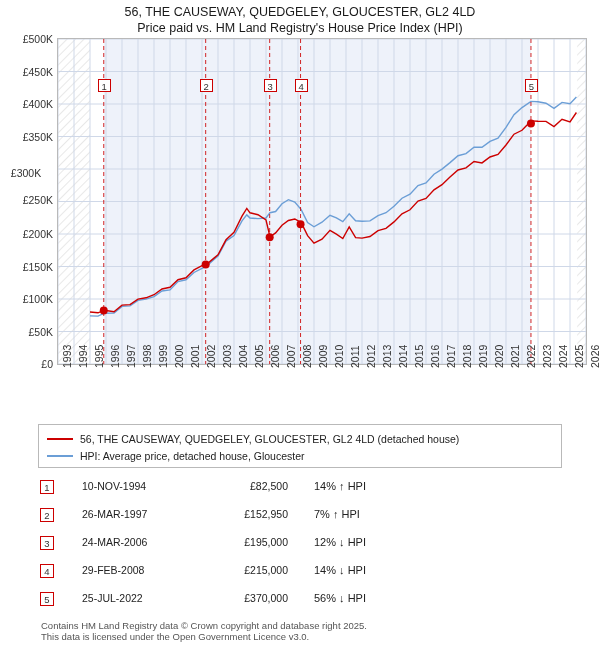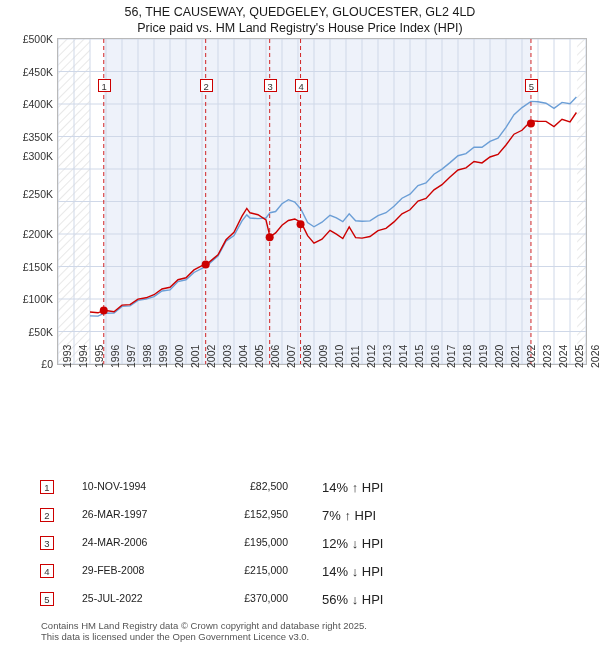--- a/index.html
+++ b/index.html
@@ -59,21 +59,21 @@
   
   .tbl{position:absolute;left:38px;top:476px;width:524px;}
   .trow{position:relative;height:28px;}
   .tnum{
     position:absolute;left:2px;top:4px;width:14px;height:14px;
     border:1px solid #cc0000;background:#fff;color:#333;
     font-size:9.5px;line-height:14px;text-align:center;box-sizing:border-box;
   }
   .tdate{position:absolute;left:44px;top:4px;font-size:10.5px;color:#222;width:120px;}
   .tprice{position:absolute;left:180px;top:4px;font-size:10.5px;color:#222;width:70px;text-align:right;}
-  .thpi{position:absolute;left:284px;top:4px;font-size:13px;color:#222;}
+  .thpi{position:absolute;left:276px;top:4px;font-size:11px;color:#222;}
 
   
   .footer{
     position:absolute;left:41px;top:620px;width:540px;
     font-size:9.5px;line-height:11px;color:#555;
   }
 </style>
 </head>
 <body>
 
@@ -160,22 +160,22 @@
       <div class="evbox" style="left: 236.56px; top: 40px;">4</div>
       <div class="evbox" style="left: 466.96px; top: 40px;">5</div>
     </div>
 
   <div id="axes">
       <div class="ylab" style="left: -1px; width: 54px; top: 364px;">£0</div>
       <div class="ylab" style="left: -1px; width: 54px; top: 331.5px;">£50K</div>
       <div class="ylab" style="left: -1px; width: 54px; top: 299px;">£100K</div>
       <div class="ylab" style="left: -1px; width: 54px; top: 266.5px;">£150K</div>
       <div class="ylab" style="left: -1px; width: 54px; top: 234px;">£200K</div>
-      <div class="ylab" style="left: -1px; width: 54px; top: 194px;">£250K</div>
-      <div class="ylab" style="left: -1px; width: 54px; top: 156px;">£300K</div>
+      <div class="ylab" style="left: -1px; width: 54px; top: 200px;">£250K</div>
+      <div class="ylab" style="left: -1px; width: 54px; top: 173px; text-align: center;">£300K</div>
       <div class="ylab" style="left: -1px; width: 54px; top: 136.5px;">£350K</div>
       <div class="ylab" style="left: -1px; width: 54px; top: 104px;">£400K</div>
       <div class="ylab" style="left: -1px; width: 54px; top: 71.5px;">£450K</div>
       <div class="ylab" style="left: -1px; width: 54px; top: 39px;">£500K</div>
       <div class="xlab" style="left: 61px; top: 368px;">1993</div>
       <div class="xlab" style="left: 77px; top: 368px;">1994</div>
       <div class="xlab" style="left: 93px; top: 368px;">1995</div>
       <div class="xlab" style="left: 109px; top: 368px;">1996</div>
       <div class="xlab" style="left: 125px; top: 368px;">1997</div>
       <div class="xlab" style="left: 141px; top: 368px;">1998</div>
@@ -202,20 +202,30 @@
       <div class="xlab" style="left: 477px; top: 368px;">2019</div>
       <div class="xlab" style="left: 493px; top: 368px;">2020</div>
       <div class="xlab" style="left: 509px; top: 368px;">2021</div>
       <div class="xlab" style="left: 525px; top: 368px;">2022</div>
       <div class="xlab" style="left: 541px; top: 368px;">2023</div>
       <div class="xlab" style="left: 557px; top: 368px;">2024</div>
       <div class="xlab" style="left: 573px; top: 368px;">2025</div>
       <div class="xlab" style="left: 589px; top: 368px;">2026</div>
     </div>
 
+  <div class="legend">
+    <div class="lgrow">
+      <span class="lgline" style="border-top-color:#cc0000"></span>
+      <span class="lgtxt">56, THE CAUSEWAY, QUEDGELEY, GLOUCESTER, GL2 4LD (detached house)</span>
+    </div>
+    <div class="lgrow">
+      <span class="lgline" style="border-top-color:#6b9ed6"></span>
+      <span class="lgtxt">HPI: Average price, detached house, Gloucester</span>
+    </div>
+  </div>
 
   <div class="tbl" id="tbl">
       <div class="trow">
         <div class="tnum">1</div>
         <div class="tdate">10-NOV-1994</div>
         <div class="tprice">£82,500</div>
         <div class="thpi">14% ↑ HPI</div>
       </div>
       <div class="trow">
         <div class="tnum">2</div>

